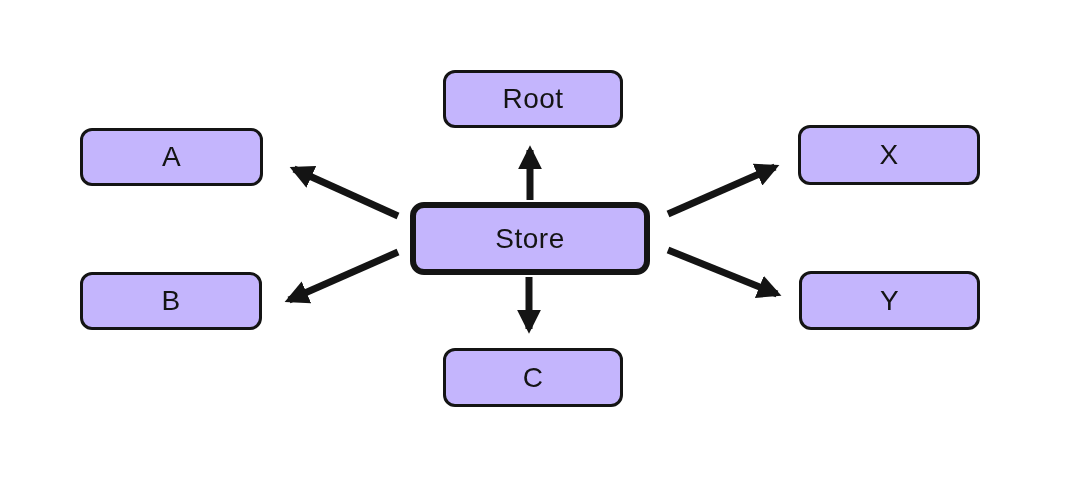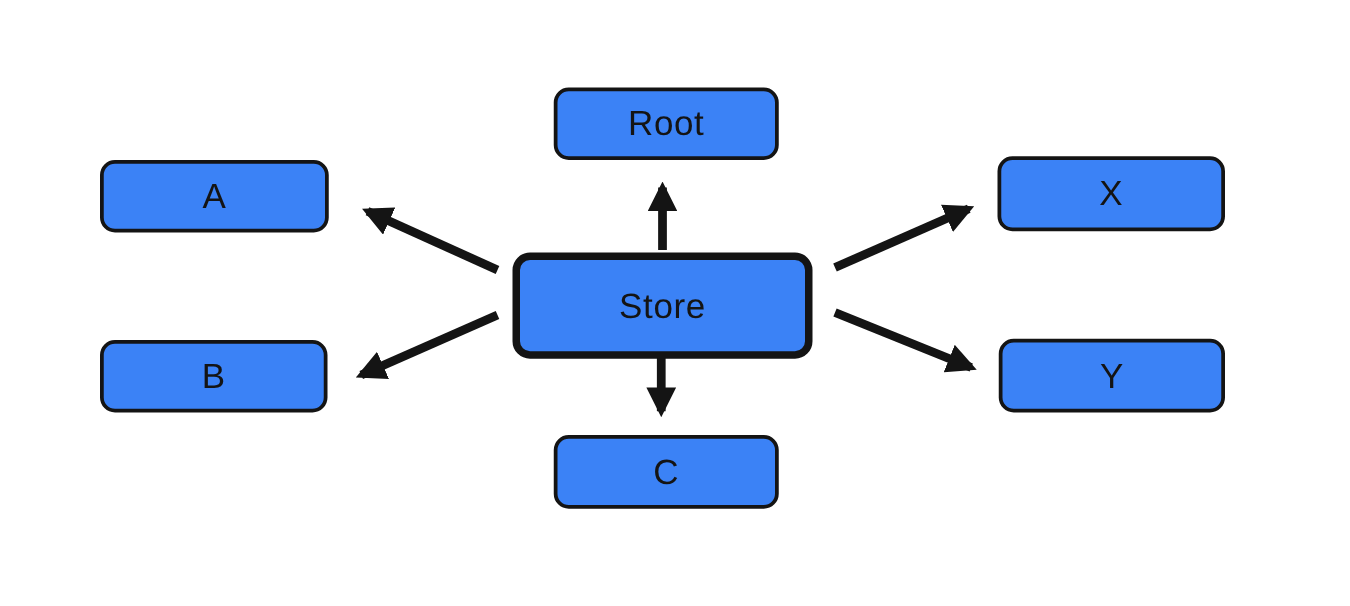--- a/index.html
+++ b/index.html
@@ -18,38 +18,38 @@
   .arrow-layer {
     position: absolute;
     left: 0;
     top: 0;
     width: 1080px;
     height: 485px;
   }
   .node {
     position: absolute;
     box-sizing: border-box;
-    background: #3b82f6;
+    background: #c4b5fd;
     border: 3px solid #141414;
     border-radius: 12px;
     display: flex;
     align-items: center;
     justify-content: center;
     font-size: 28px;
     color: #141414;
     letter-spacing: 0.5px;
   }
   .node-root  { left: 443px; top: 70px;  width: 180px; height: 58px; }
   .node-a     { left: 80px;  top: 128px; width: 183px; height: 58px; }
   .node-b     { left: 80px;  top: 272px; width: 182px; height: 58px; }
   .node-x     { left: 798px; top: 125px; width: 182px; height: 60px; }
   .node-y     { left: 799px; top: 271px; width: 181px; height: 59px; }
   .node-c     { left: 443px; top: 348px; width: 180px; height: 59px; }
   .node-store {
-    left: 410px; top: 202px; width: 240px; height: 85px;
+    left: 410px; top: 202px; width: 240px; height: 73px;
     border-width: 6px;
     border-radius: 14px;
   }
 </style>
 </head>
 <body>
 
 <div class="canvas">
 
   <svg class="arrow-layer" viewBox="0 0 1080 485" xmlns="http://www.w3.org/2000/svg">

